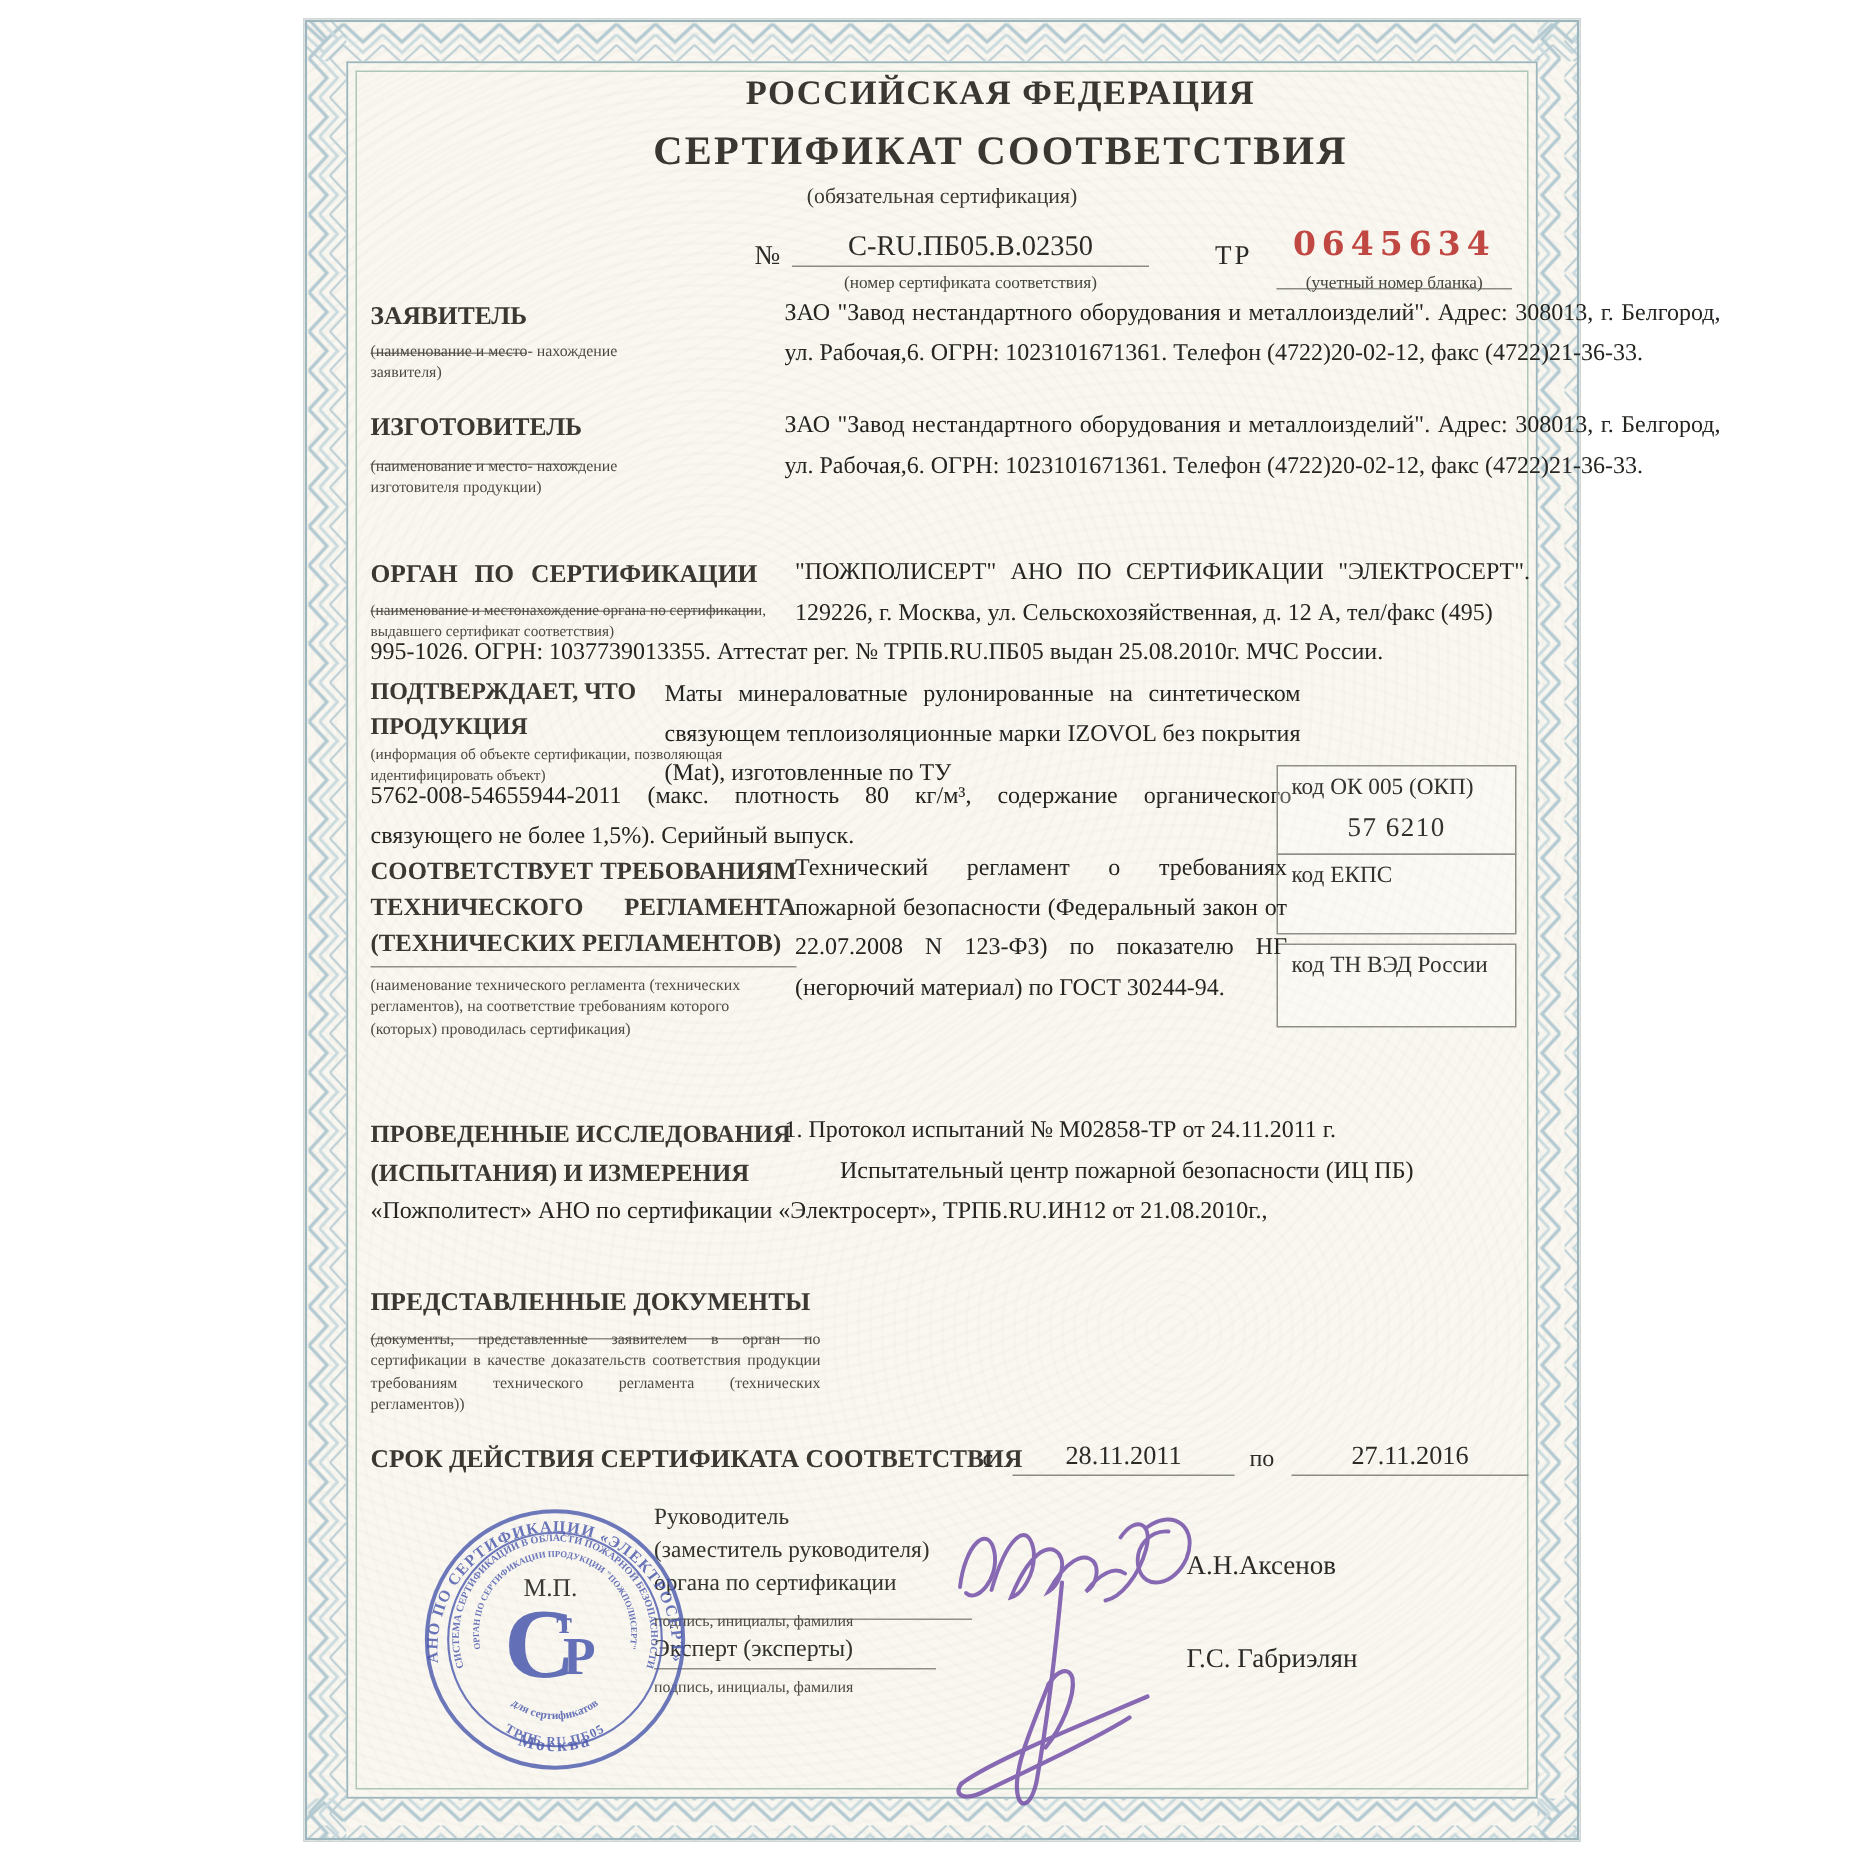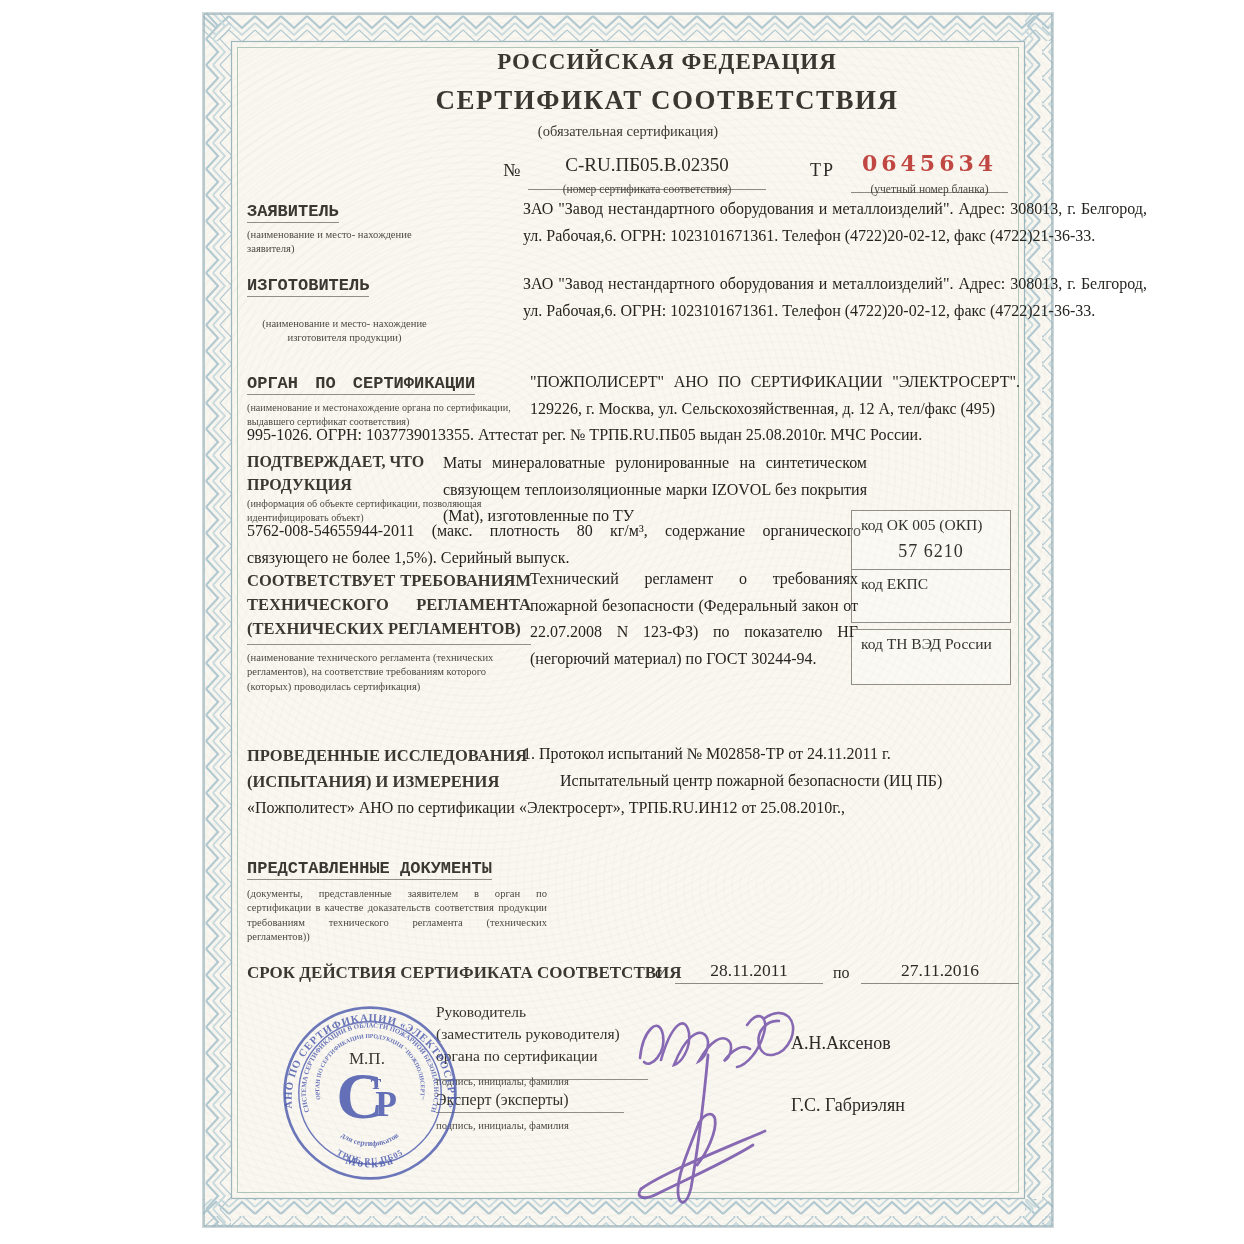--- a/index.html
+++ b/index.html
@@ -8,21 +8,21 @@
     background-color:#f9f7f0;
     background-image:
       repeating-radial-gradient(circle at 32% 36%, rgba(172,150,140,0.035) 0 2px, rgba(0,0,0,0) 2px 7px),
       repeating-radial-gradient(circle at 68% 72%, rgba(140,162,150,0.03) 0 2px, rgba(0,0,0,0) 2px 8px);
     box-shadow:0 0 0 1px #cfd6d8;}
   .frame{position:absolute;inset:0;width:100%;height:100%;}
   .abs{position:absolute;}
   .ctr{text-align:center;width:100%;}
   .hdr{font-weight:bold;color:#3a3733;padding-left:39px;}
   .lbl{font-weight:bold;font-size:17px;color:#3b3833;}
-  .lbl .u{border-bottom:1px solid #8f8f86;padding-bottom:1px;font-family:Liberation Mono, monospace;}
+  .lbl .u{border-bottom:1px solid #8f8f86;padding-bottom:15px;}
   .sub{font-size:10.6px;color:#4c4a42;line-height:1.35;}
   .txt{font-size:16px;color:#252420;line-height:1.66;text-align:justify;}
   .ul-field{border-bottom:1px solid #8b8b82;text-align:center;}
   .cap{font-size:11.5px;color:#45443e;text-align:center;}
   .codebox{border:1px solid #8f8f87;background:rgba(255,255,255,0.25);font-size:15.5px;color:#33322d;padding:5px 9px;}
   .codeval{text-align:center;font-size:18px;margin-top:7px;letter-spacing:1px;}
   .name{font-size:18px;color:#2b2a26;}
   svg text{font-family:"Liberation Serif",serif;}
 </style>
 </head>
@@ -60,32 +60,32 @@
     <rect x="1" y="1" width="848" height="1212" fill="none" stroke="#9db6be" stroke-width="1.4"></rect>
     <rect x="28.5" y="28.5" width="793" height="1157" fill="none" stroke="#9db6be" stroke-width="1.2"></rect>
     <rect x="34.5" y="34.5" width="781" height="1145" fill="none" stroke="#aec6b9" stroke-width="1"></rect>
   </svg>
 
   <div class="abs ctr hdr" style="top:36px;font-size:23px;letter-spacing:1px;">РОССИЙСКАЯ ФЕДЕРАЦИЯ</div>
   <div class="abs ctr hdr" style="top:72px;font-size:27px;letter-spacing:1.5px;">СЕРТИФИКАТ СООТВЕТСТВИЯ</div>
   <div class="abs ctr" style="top:110px;font-size:14.5px;color:#3c3a34;">(обязательная сертификация)</div>
 
   <div class="abs" style="left:300px;top:147px;font-size:18px;">№</div>
-  <div class="abs ul-field" style="left:325px;top:141px;width:238px;font-size:19px;padding-bottom:13px;">C-RU.ПБ05.В.02350</div>
+  <div class="abs ul-field" style="left:325px;top:141px;width:238px;font-size:19px;padding-bottom:1px;">C-RU.ПБ05.В.02350</div>
   <div class="abs cap" style="left:325px;top:170px;width:238px;">(номер сертификата соответствия)</div>
   <div class="abs" style="left:607px;top:147px;font-size:18px;letter-spacing:2px;">ТР</div>
   <div class="abs ul-field" style="left:648px;top:137px;width:157px;font-size:22px;font-weight:bold;color:#c14742;letter-spacing:4px;font-family:'DejaVu Serif',serif;padding-bottom:16px;">0645634</div>
   <div class="abs cap" style="left:648px;top:170px;width:157px;">(учетный номер бланка)</div>
 
   <div class="abs lbl" style="left:44px;top:188px;"><span class="u">ЗАЯВИТЕЛЬ</span></div>
   <div class="abs sub" style="left:44px;top:215px;width:182px;">(наименование и место- нахождение  заявителя)</div>
   <div class="abs txt" style="left:320px;top:183px;width:624px;">ЗАО "Завод нестандартного оборудования и металлоизделий". Адрес: 308013, г. Белгород, ул. Рабочая,6. ОГРН: 1023101671361. Телефон (4722)20-02-12, факс (4722)21-36-33.</div>
 
   <div class="abs lbl" style="left:44px;top:262px;"><span class="u">ИЗГОТОВИТЕЛЬ</span></div>
-  <div class="abs sub" style="left:44px;top:304px;width:195px;text-align:center;">(наименование и место- нахождение изготовителя продукции)</div>
+  <div class="abs sub" style="left:44px;top:292px;width:195px;">(наименование и место- нахождение изготовителя продукции)</div>
   <div class="abs txt" style="left:320px;top:258px;width:624px;">ЗАО "Завод нестандартного оборудования и металлоизделий". Адрес: 308013, г. Белгород, ул. Рабочая,6. ОГРН: 1023101671361. Телефон (4722)20-02-12, факс (4722)21-36-33.</div>
 
   <div class="abs lbl" style="left:44px;top:360px;width:278px;word-spacing:7px;"><span class="u">ОРГАН ПО СЕРТИФИКАЦИИ</span></div>
   <div class="abs sub" style="left:44px;top:388px;width:276px;font-size:10.2px;">(наименование и местонахождение органа по сертификации, выдавшего сертификат соответствия)</div>
   <div class="abs txt" style="left:327px;top:356px;width:490px;">"ПОЖПОЛИСЕРТ" АНО ПО СЕРТИФИКАЦИИ "ЭЛЕКТРОСЕРТ". 129226, г. Москва, ул. Сельскохозяйственная, д. 12 А, тел/факс (495)</div>
   <div class="abs txt" style="left:44px;top:409px;width:775px;">995-1026. ОГРН: 1037739013355. Аттестат рег. № ТРПБ.RU.ПБ05 выдан 25.08.2010г. МЧС России.</div>
 
   <div class="abs lbl" style="left:44px;top:437px;width:188px;font-size:16px;line-height:1.45;">ПОДТВЕРЖДАЕТ, ЧТО ПРОДУКЦИЯ</div>
   <div class="abs sub" style="left:44px;top:484px;width:272px;font-size:10.2px;">(информация об объекте сертификации, позволяющая идентифицировать объект)</div>
   <div class="abs txt" style="left:240px;top:437px;width:424px;">Маты минераловатные рулонированные на синтетическом связующем теплоизоляционные марки IZOVOL без покрытия (Mat), изготовленные по ТУ</div>
@@ -102,21 +102,21 @@
     <div>код ТН ВЭД России</div>
   </div>
 
   <div class="abs lbl" style="left:44px;top:556px;width:284px;font-size:16.5px;line-height:1.45;text-align:justify;border-bottom:1px solid #8f8f86;padding-bottom:3px;">СООТВЕТСТВУЕТ ТРЕБОВАНИЯМ ТЕХНИЧЕСКОГО РЕГЛАМЕНТА (ТЕХНИЧЕСКИХ РЕГЛАМЕНТОВ)</div>
   <div class="abs sub" style="left:44px;top:638px;width:252px;">(наименование технического регламента (технических регламентов), на соответствие требованиям которого (которых) проводилась сертификация)</div>
   <div class="abs txt" style="left:327px;top:553px;width:328px;">Технический регламент о требованиях пожарной безопасности (Федеральный закон от 22.07.2008 N 123-ФЗ) по показателю НГ (негорючий материал) по ГОСТ 30244-94.</div>
 
   <div class="abs lbl" style="left:44px;top:730px;width:282px;font-size:16.5px;line-height:1.55;">ПРОВЕДЕННЫЕ ИССЛЕДОВАНИЯ (ИСПЫТАНИЯ) И ИЗМЕРЕНИЯ</div>
   <div class="abs txt" style="left:320px;top:728px;width:500px;">1. Протокол испытаний № М02858-ТР от 24.11.2011 г.</div>
   <div class="abs txt" style="left:357px;top:755px;width:462px;">Испытательный центр пожарной безопасности (ИЦ ПБ)</div>
-  <div class="abs txt" style="left:44px;top:782px;width:778px;">«Пожполитест» АНО по сертификации «Электросерт», ТРПБ.RU.ИН12 от 25.08.2010г.,</div>
+  <div class="abs txt" style="left:44px;top:782px;width:778px;">«Пожполитест» АНО по сертификации «Электросерт», ТРПБ.RU.ИН12 от 21.08.2010г.,</div>
 
   <div class="abs lbl" style="left:44px;top:845px;"><span class="u">ПРЕДСТАВЛЕННЫЕ ДОКУМЕНТЫ</span></div>
   <div class="abs lbl" style="left:44px;top:950px;font-size:17px;">СРОК ДЕЙСТВИЯ СЕРТИФИКАТА СООТВЕТСТВИЯ</div>
 
   <div class="abs sub" style="left:44px;top:874px;width:300px;text-align:justify;">(документы, представленные заявителем в орган по сертификации в качестве доказательств соответствия продукции требованиям технического регламента (технических регламентов))</div>
   <div class="abs" style="left:452px;top:951px;font-size:16px;">с</div>
   <div class="abs ul-field" style="left:472px;top:947px;width:148px;font-size:17.5px;padding-bottom:2px;">28.11.2011</div>
   <div class="abs" style="left:630px;top:951px;font-size:16px;">по</div>
   <div class="abs ul-field" style="left:658px;top:947px;width:158px;font-size:17.5px;padding-bottom:2px;">27.11.2016</div>
 

